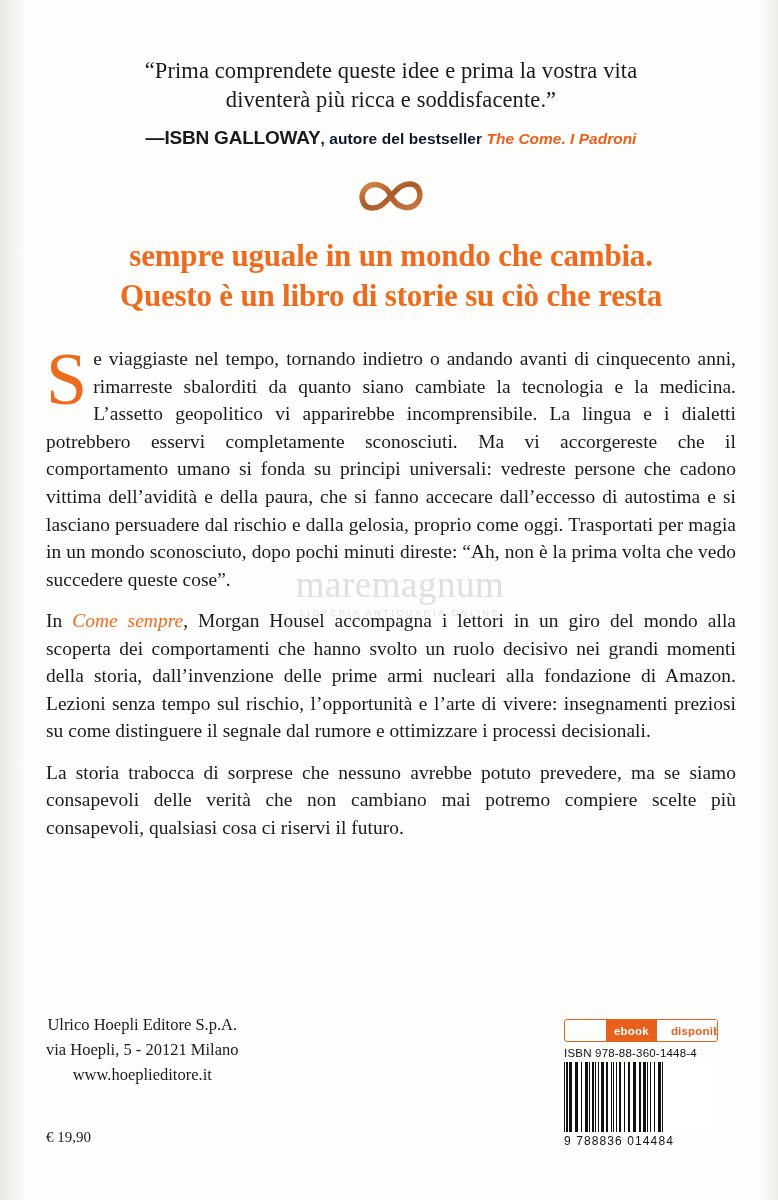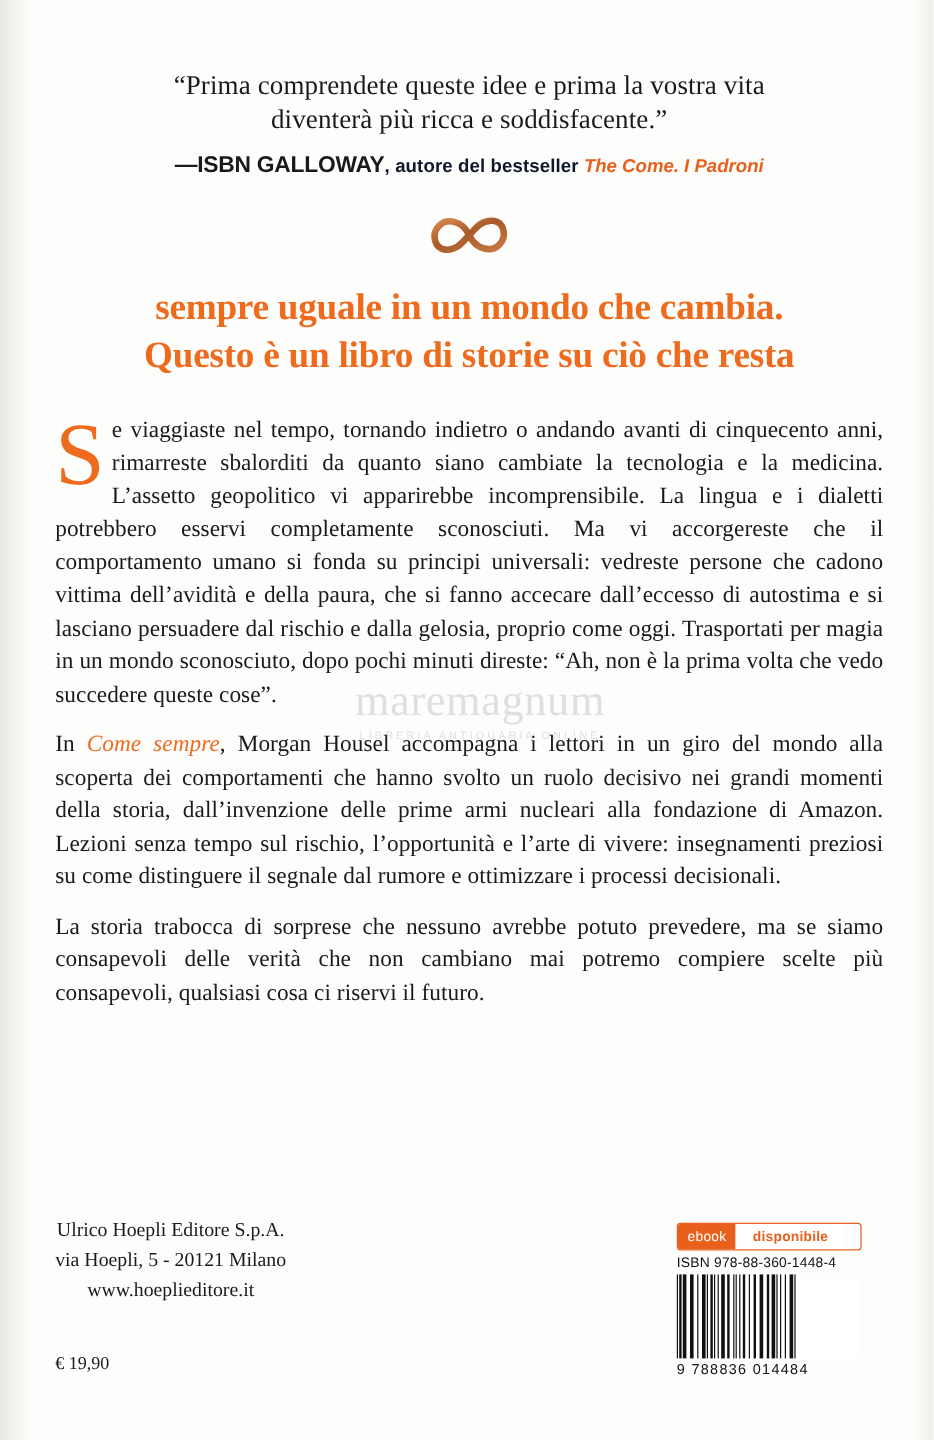--- a/index.html
+++ b/index.html
@@ -183,22 +183,23 @@
     overflow: hidden;
     font-family: "Liberation Sans", sans-serif;
     font-size: 11.5px;
   }
   .ebook-badge .b1 {
     background: #e8601c;
     color: #fff;
     padding: 0 8px;
     display: flex;
     align-items: center;
-    font-weight: normal;
+    font-weight: bold;
     letter-spacing: 0.2px;
+    margin-left: 41px;
   }
   .ebook-badge .b2 {
     background: #fff;
     color: #e8601c;
     padding: 0 14px;
     display: flex;
     align-items: center;
     font-weight: bold;
     letter-spacing: 0.2px;
   }

